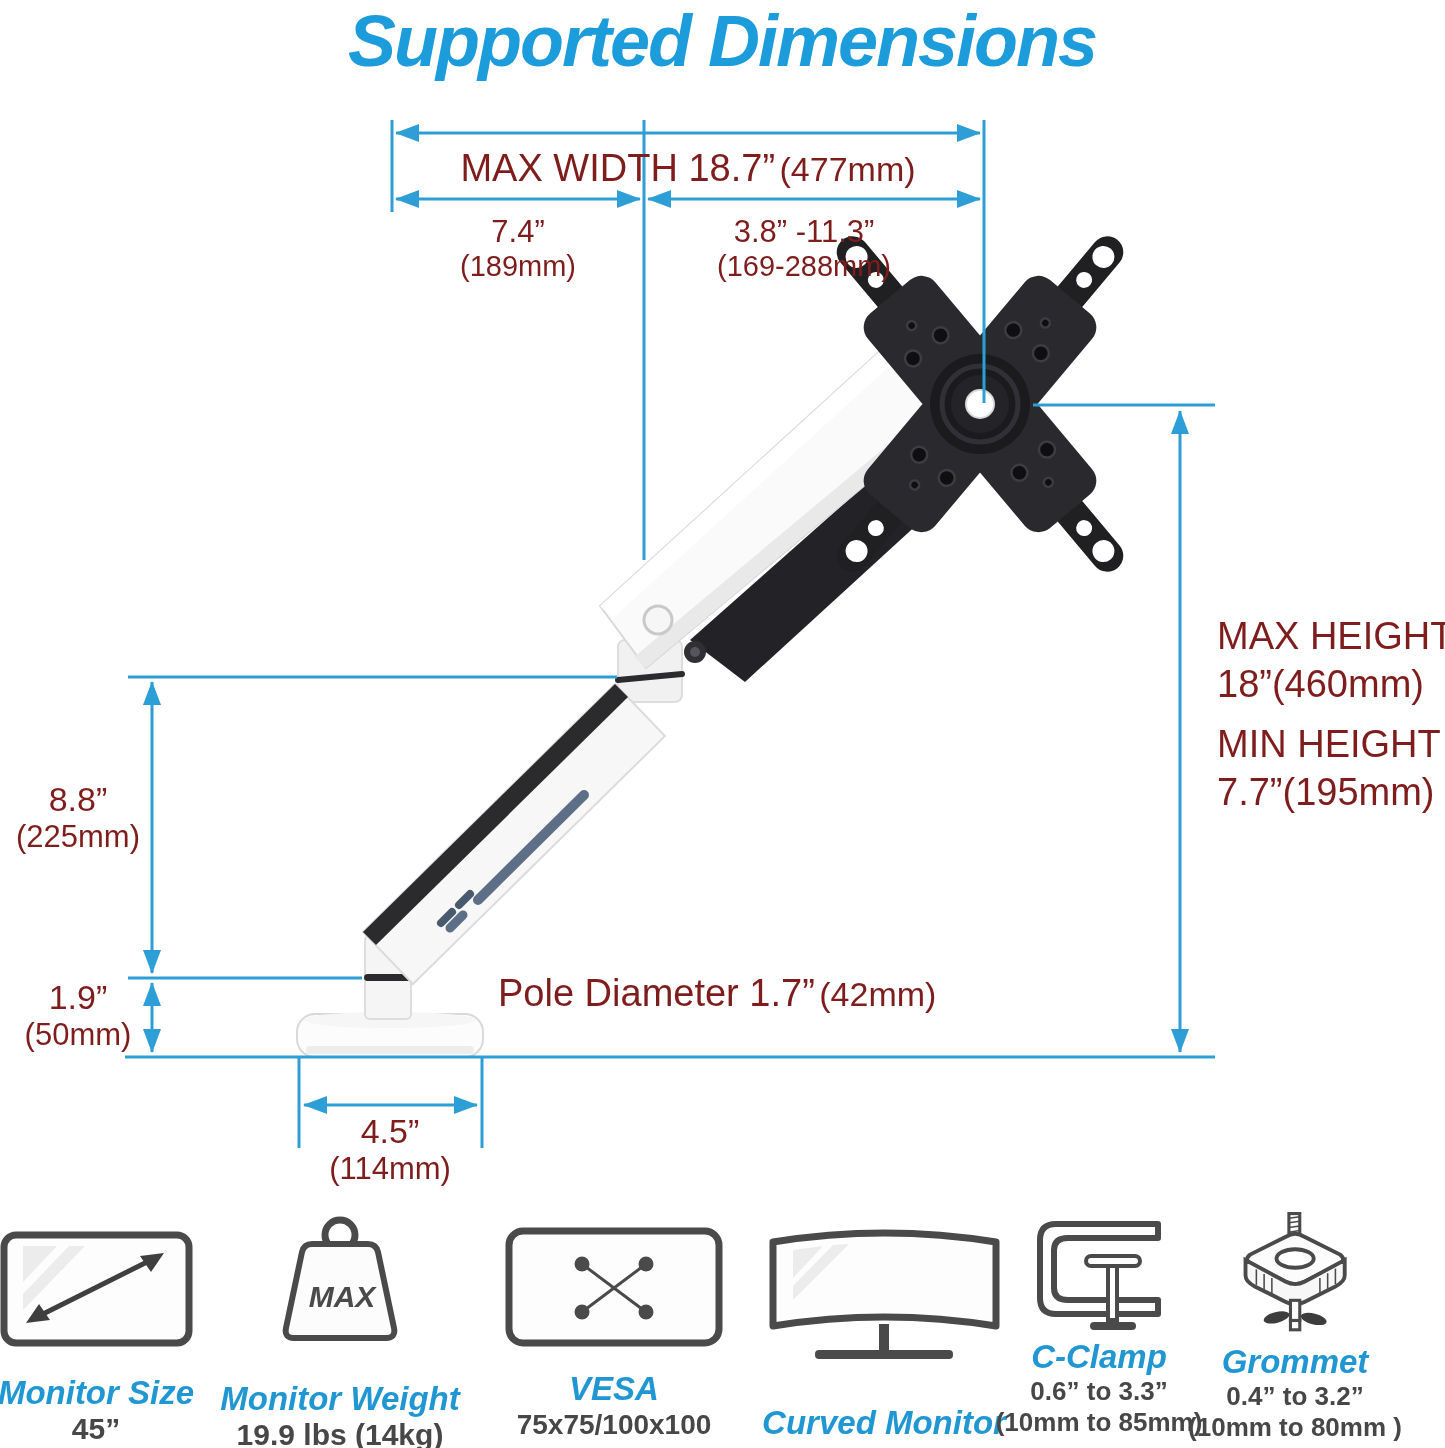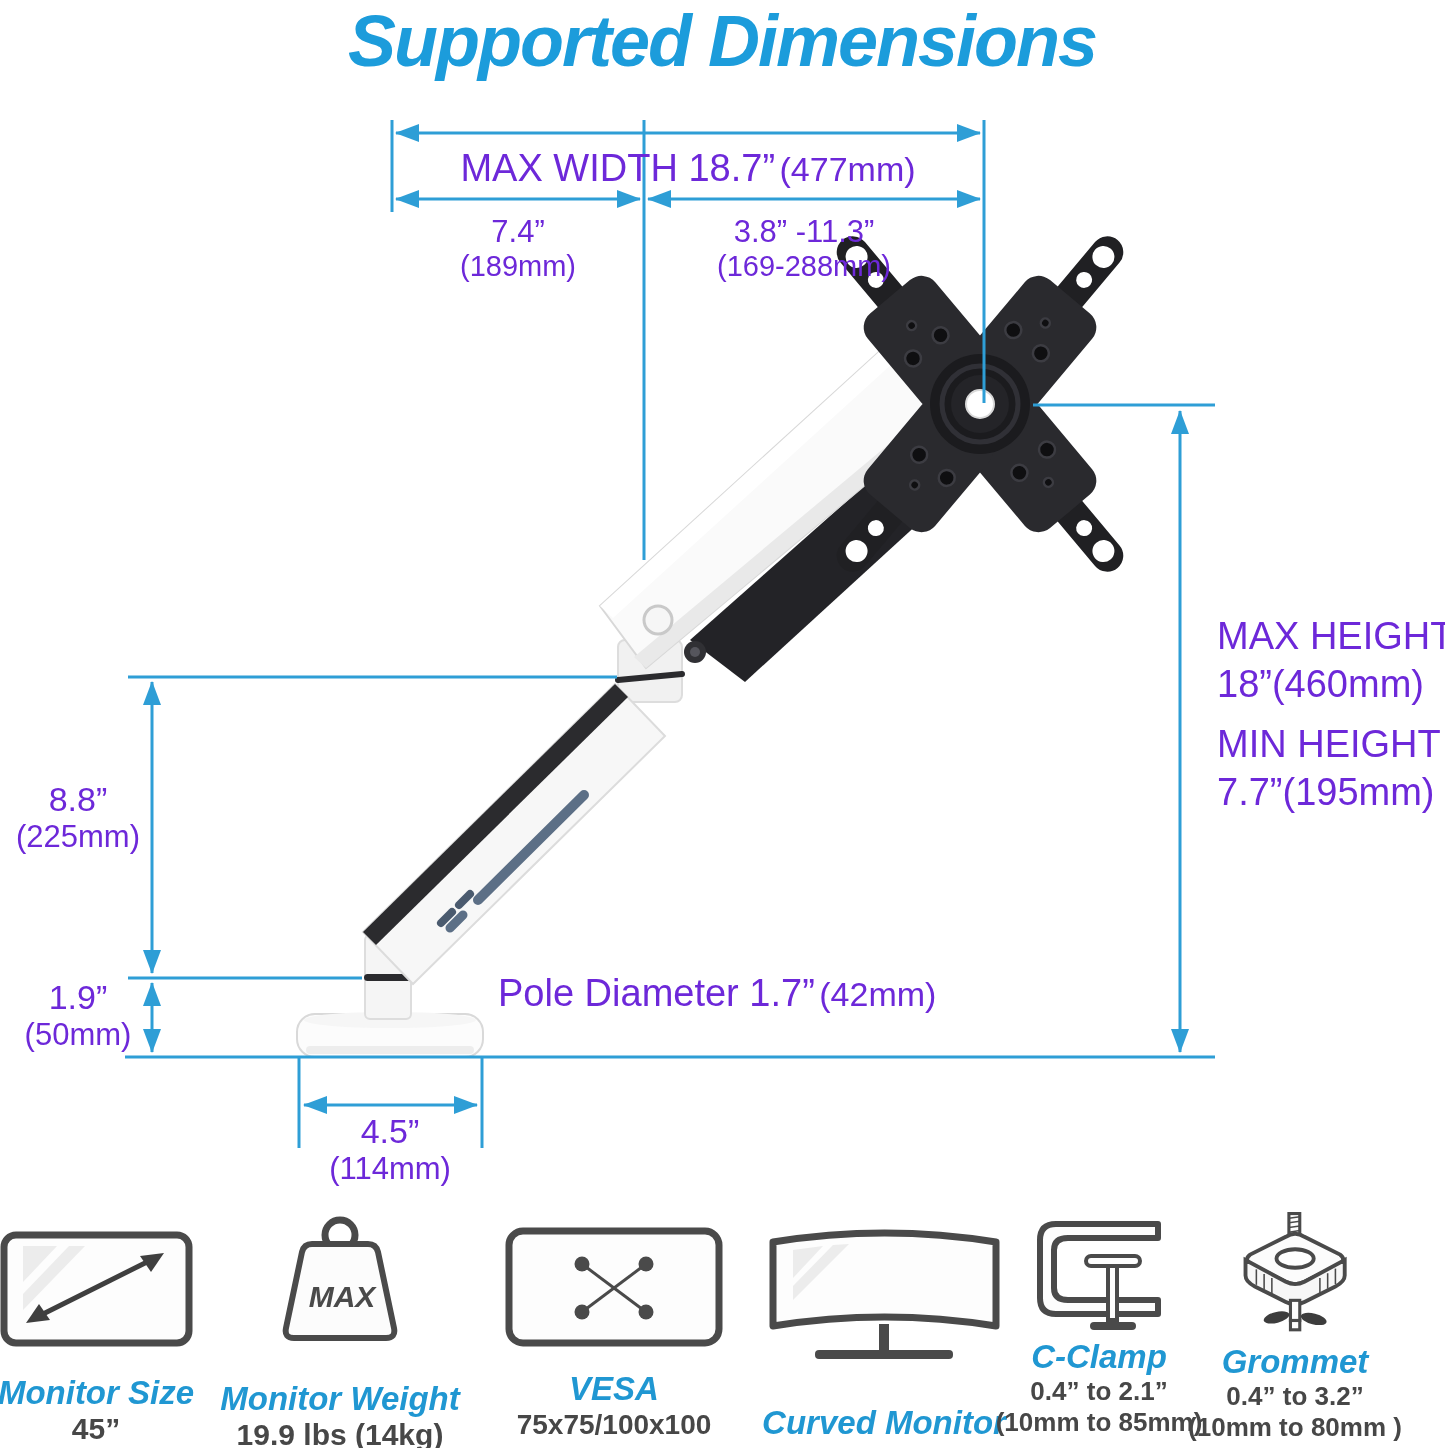--- a/index.html
+++ b/index.html
@@ -2,21 +2,21 @@
 <html><head>
 <meta charset="utf-8">
 <style>
   html,body{margin:0;padding:0;background:#ffffff;}
   #page{position:relative;width:1445px;height:1448px;background:#ffffff;overflow:hidden;
         font-family:"Liberation Sans", sans-serif;color:#3d3d3d;}
   .abs{position:absolute;}
   .cx{transform:translateX(-50%);text-align:center;}
   #title{left:722px;top:0px;font-size:72px;font-weight:700;font-style:italic;
          letter-spacing:-2px;color:#1c9cdb;white-space:nowrap;}
-  .dim{color:#6d28d9;white-space:nowrap;}
+  .dim{color:#7f1d1d;white-space:nowrap;}
   .dim-big{font-size:38px;}
   .dim-mid{font-size:34px;}
   .dim-sm{font-size:31px;}
   .dim-xs{font-size:29px;}
   .lh34{line-height:34px;}
   .lh38{line-height:38px;}
   #lbl-max-width{left:688px;top:147px;}
   #lbl-left-offset{left:518px;top:215px;}
   #lbl-right-range{left:804px;top:215px;}
   #lbl-upper-height{left:78px;top:780px;}
@@ -267,21 +267,21 @@
   </div>
 
   <div id="feat-cclamp" class="feature">
     <svg width="130" height="112" viewBox="0 0 130 112">
       <path d="M124,4 L22,4 Q6,4 6,20 L6,78 Q6,94 22,94 L124,94 L124,80 L34,80 Q20,80 20,68 L20,30 Q20,18 34,18 L124,18 Z" fill="#fdfdfd" stroke="#4a4a4a" stroke-width="6" stroke-linejoin="round"></path>
       <rect x="74" y="46" width="9" height="54" fill="#fdfdfd" stroke="#4a4a4a" stroke-width="4"></rect>
       <rect x="52" y="36" width="54" height="10" rx="5" fill="#fdfdfd" stroke="#4a4a4a" stroke-width="4"></rect>
       <rect x="56" y="102" width="46" height="8" rx="4" fill="#4a4a4a"></rect>
     </svg>
     <div class="flabel">C-Clamp</div>
-    <div class="fline tiny">0.4” to 2.1”</div>
+    <div class="fline tiny">0.6” to 3.3”</div>
     <div class="fline tiny">(10mm to 85mm)</div>
   </div>
 
   <div id="feat-grommet" class="feature">
     <svg width="145" height="124" viewBox="0 0 145 160">
       <g stroke="#4a4a4a" fill="#fcfcfc">
         <rect x="64" y="2" width="14" height="34" stroke-width="4"></rect>
         <g stroke-width="2">
             <line x1="64" y1="8" x2="78" y2="6"></line>
             <line x1="64" y1="14" x2="78" y2="12"></line>

